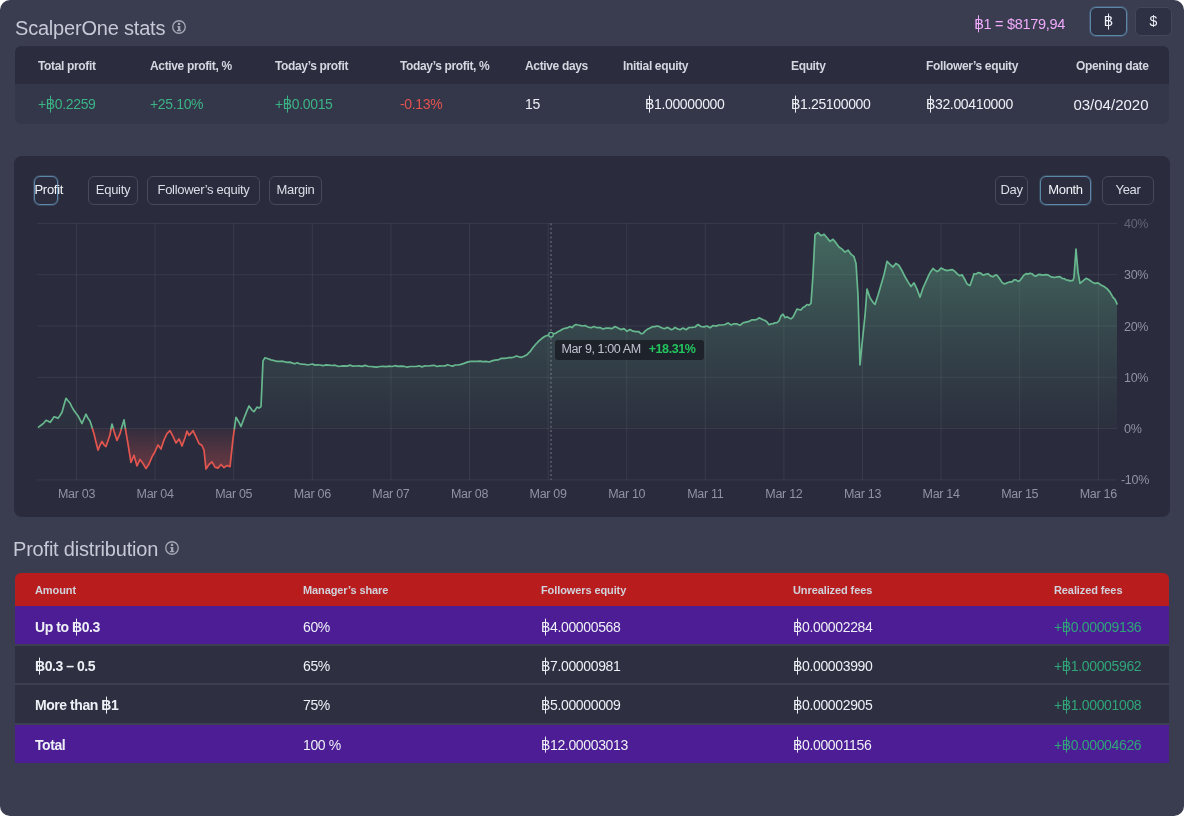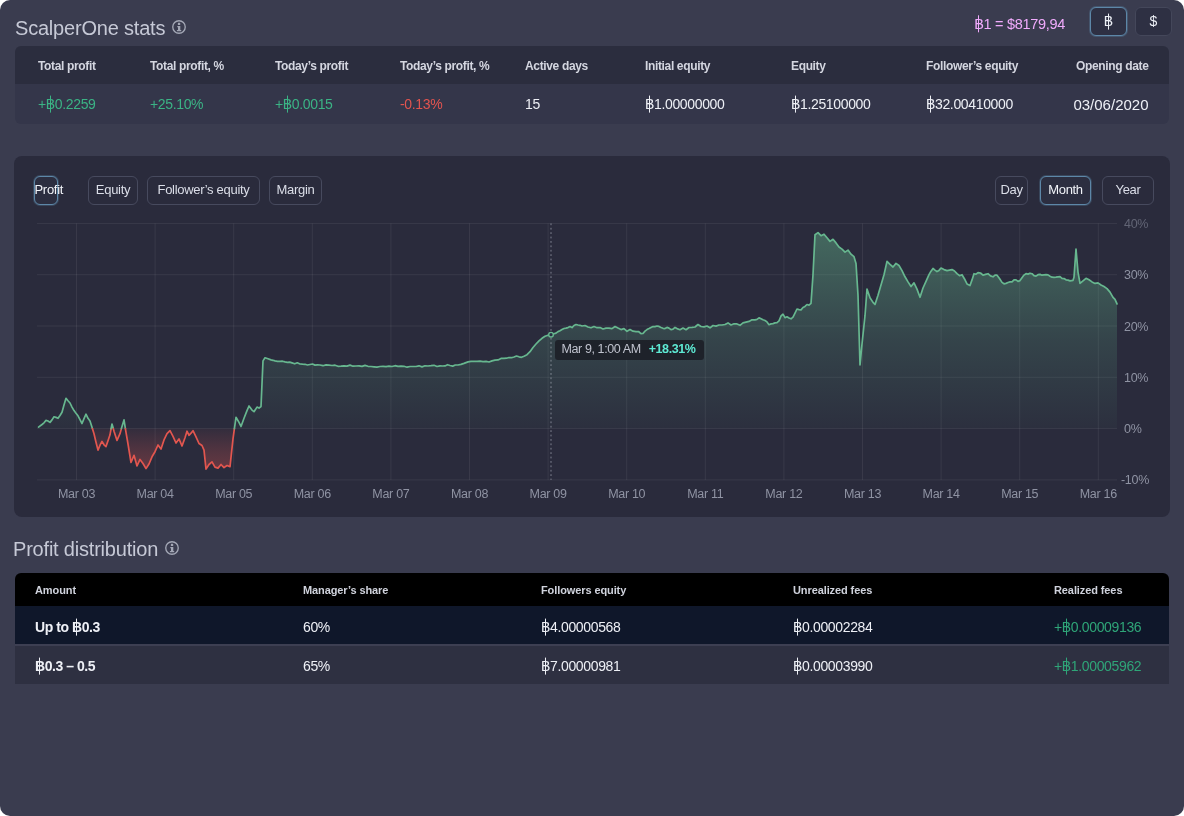--- a/index.html
+++ b/index.html
@@ -17,66 +17,66 @@
 .shl { position:absolute; top:12.5px; font-size:12px; font-weight:bold; color:#d4d6e0; letter-spacing:-0.35px; }
 .svl { position:absolute; top:12px; font-size:14px; color:#eef0f6; letter-spacing:-0.35px; }
 .svl.g { color:#3bb385; }
 .svl.r { color:#e2544f; }
 
 .panel { position:absolute; left:14px; top:156px; width:1156px; height:361px; background:#2a2b3c; border-radius:8px; }
 .cbtn { position:absolute; top:176px; height:28.5px; border-radius:6px; border:1px solid #474a5e; color:#dbdee8; font-size:13px; text-align:center; background:transparent; line-height:26.5px; letter-spacing:-0.3px; }
 .cbtn.sel { border-color:#5d87a8; box-shadow:0 0 0 1px rgba(93,135,168,0.3); background:#2c2e40; color:#f2f4f9; }
 
 .tip { position:absolute; left:540.5px; top:184px; white-space:nowrap; height:20px; background:rgba(28,30,38,0.87); border-radius:3px; font-size:12.5px; color:#c0c3ce; line-height:19.5px; padding:0 8px 0 7px; letter-spacing:-0.4px; }
-.tip b { color:#5eead4; margin-left:8px; letter-spacing:-0.4px; }
+.tip b { color:#22c55e; margin-left:8px; letter-spacing:-0.4px; }
 
 .dist { position:absolute; left:15px; top:573px; width:1154px; height:229px; border-radius:6px; overflow:hidden; }
-.dhead { position:relative; height:33px; background:#000000;text-align:right; }
+.dhead { position:relative; height:33px; background:#b91c1c;text-align:right; }
 .dhl { position:absolute; top:11px; font-size:11px; font-weight:bold; color:#d0d3dd; letter-spacing:-0.1px; }
 .drow { position:relative; height:39.2px; }
 .drow + .drow::before { content:""; position:absolute; left:0; right:0; top:-1px; height:2px; background:#3d3f52; }
-.drow.lt { background:#0f172a; }
+.drow.lt { background:#4c1d95; }
 .drow.dk { background:#2e3041; }
 .dcl { position:absolute; top:13px; font-size:14px; color:#eef0f6; letter-spacing:-0.35px; }
 .dcl.b { font-weight:bold; letter-spacing:-0.45px; }
 .dcl.fee { color:#2fa578; }
 </style></head>
 <body>
 <div class="page">
   <div class="title" style="top:17px">ScalperOne stats <svg class="ii" width="14" height="14" viewBox="0 0 14 14">
         <circle cx="7" cy="7" r="6.25" fill="none" stroke="#a3a7b5" stroke-width="1.35"></circle>
         <rect x="5.9" y="2.8" width="2.3" height="2.2" rx="0.3" fill="#a3a7b5"></rect>
         <path d="M5.3 6h3v4.1h0.9v1.2H4.9v-1.2h1.1V7.2H5.3Z" fill="#a3a7b5"></path>
       </svg></div>
   <div class="rate"><span class="bh">B</span>1 = $8179,94</div>
   <div class="curbtn sel" style="left:1090px"><span class="bh">B</span></div>
   <div class="curbtn" style="left:1135px">$</div>
 
   <div class="stats">
     <div class="sth">
         <div class="shl" style="left:23px">Total profit</div>
-        <div class="shl" style="left:135px">Total profit, %</div>
+        <div class="shl" style="left:135px">Active profit, %</div>
         <div class="shl" style="left:260px">Today’s profit</div>
         <div class="shl" style="left:385px">Today’s profit, %</div>
         <div class="shl" style="left:510px">Active days</div>
-        <div class="shl" style="left:630px">Initial equity</div>
+        <div class="shl" style="left:608px">Initial equity</div>
         <div class="shl" style="left:776px">Equity</div>
         <div class="shl" style="left:911px">Follower’s equity</div>
         <div class="shl" style="right:20.5px">Opening date</div>
       </div>
     <div class="stv">
         <div class="svl g" style="left:23px">+<span class="bh">B</span>0.2259</div>
         <div class="svl g" style="left:135px">+25.10%</div>
         <div class="svl g" style="left:260px">+<span class="bh">B</span>0.0015</div>
         <div class="svl r" style="left:385px">-0.13%</div>
         <div class="svl w" style="left:510px">15</div>
         <div class="svl w" style="left:630px"><span class="bh">B</span>1.00000000</div>
         <div class="svl w" style="left:776px"><span class="bh">B</span>1.25100000</div>
         <div class="svl w" style="left:911px"><span class="bh">B</span>32.00410000</div>
-        <div class="svl w" style="right:20.5px"><span style="font-size:15px;letter-spacing:0">03/06/2020</span></div>
+        <div class="svl w" style="right:20.5px"><span style="font-size:15px;letter-spacing:0">03/04/2020</span></div>
       </div>
   </div>
 
   <div class="panel">
     <svg width="1156" height="361" viewBox="0 0 1156 361" style="position:absolute;left:0;top:0">
 <defs>
 <linearGradient id="gGrad" x1="0" y1="77" x2="0" y2="272.6" gradientUnits="userSpaceOnUse">
 <stop offset="0" stop-color="#67bd8f" stop-opacity="0.42"></stop>
 <stop offset="0.55" stop-color="#67bd8f" stop-opacity="0.17"></stop>
 <stop offset="1" stop-color="#67bd8f" stop-opacity="0.03"></stop>
@@ -178,13 +178,27 @@
         <div class="dcl" style="left:778px"><span class="bh">B</span>0.00002284</div>
         <div class="dcl fee" style="left:1039px">+<span class="bh">B</span>0.00009136</div>
       </div>
       <div class="drow dk">
         <div class="dcl b" style="left:20px"><span class="bh">B</span>0.3 – 0.5</div>
         <div class="dcl" style="left:288px">65%</div>
         <div class="dcl" style="left:526px"><span class="bh">B</span>7.00000981</div>
         <div class="dcl" style="left:778px"><span class="bh">B</span>0.00003990</div>
         <div class="dcl fee" style="left:1039px">+<span class="bh">B</span>1.00005962</div>
       </div>
+      <div class="drow dk">
+        <div class="dcl b" style="left:20px">More than <span class="bh">B</span>1</div>
+        <div class="dcl" style="left:288px">75%</div>
+        <div class="dcl" style="left:526px"><span class="bh">B</span>5.00000009</div>
+        <div class="dcl" style="left:778px"><span class="bh">B</span>0.00002905</div>
+        <div class="dcl fee" style="left:1039px">+<span class="bh">B</span>1.00001008</div>
+      </div>
+      <div class="drow lt">
+        <div class="dcl b" style="left:20px">Total</div>
+        <div class="dcl" style="left:288px">100 %</div>
+        <div class="dcl" style="left:526px"><span class="bh">B</span>12.00003013</div>
+        <div class="dcl" style="left:778px"><span class="bh">B</span>0.00001156</div>
+        <div class="dcl fee" style="left:1039px">+<span class="bh">B</span>0.00004626</div>
+      </div>
   </div>
 </div>
 </body></html>

